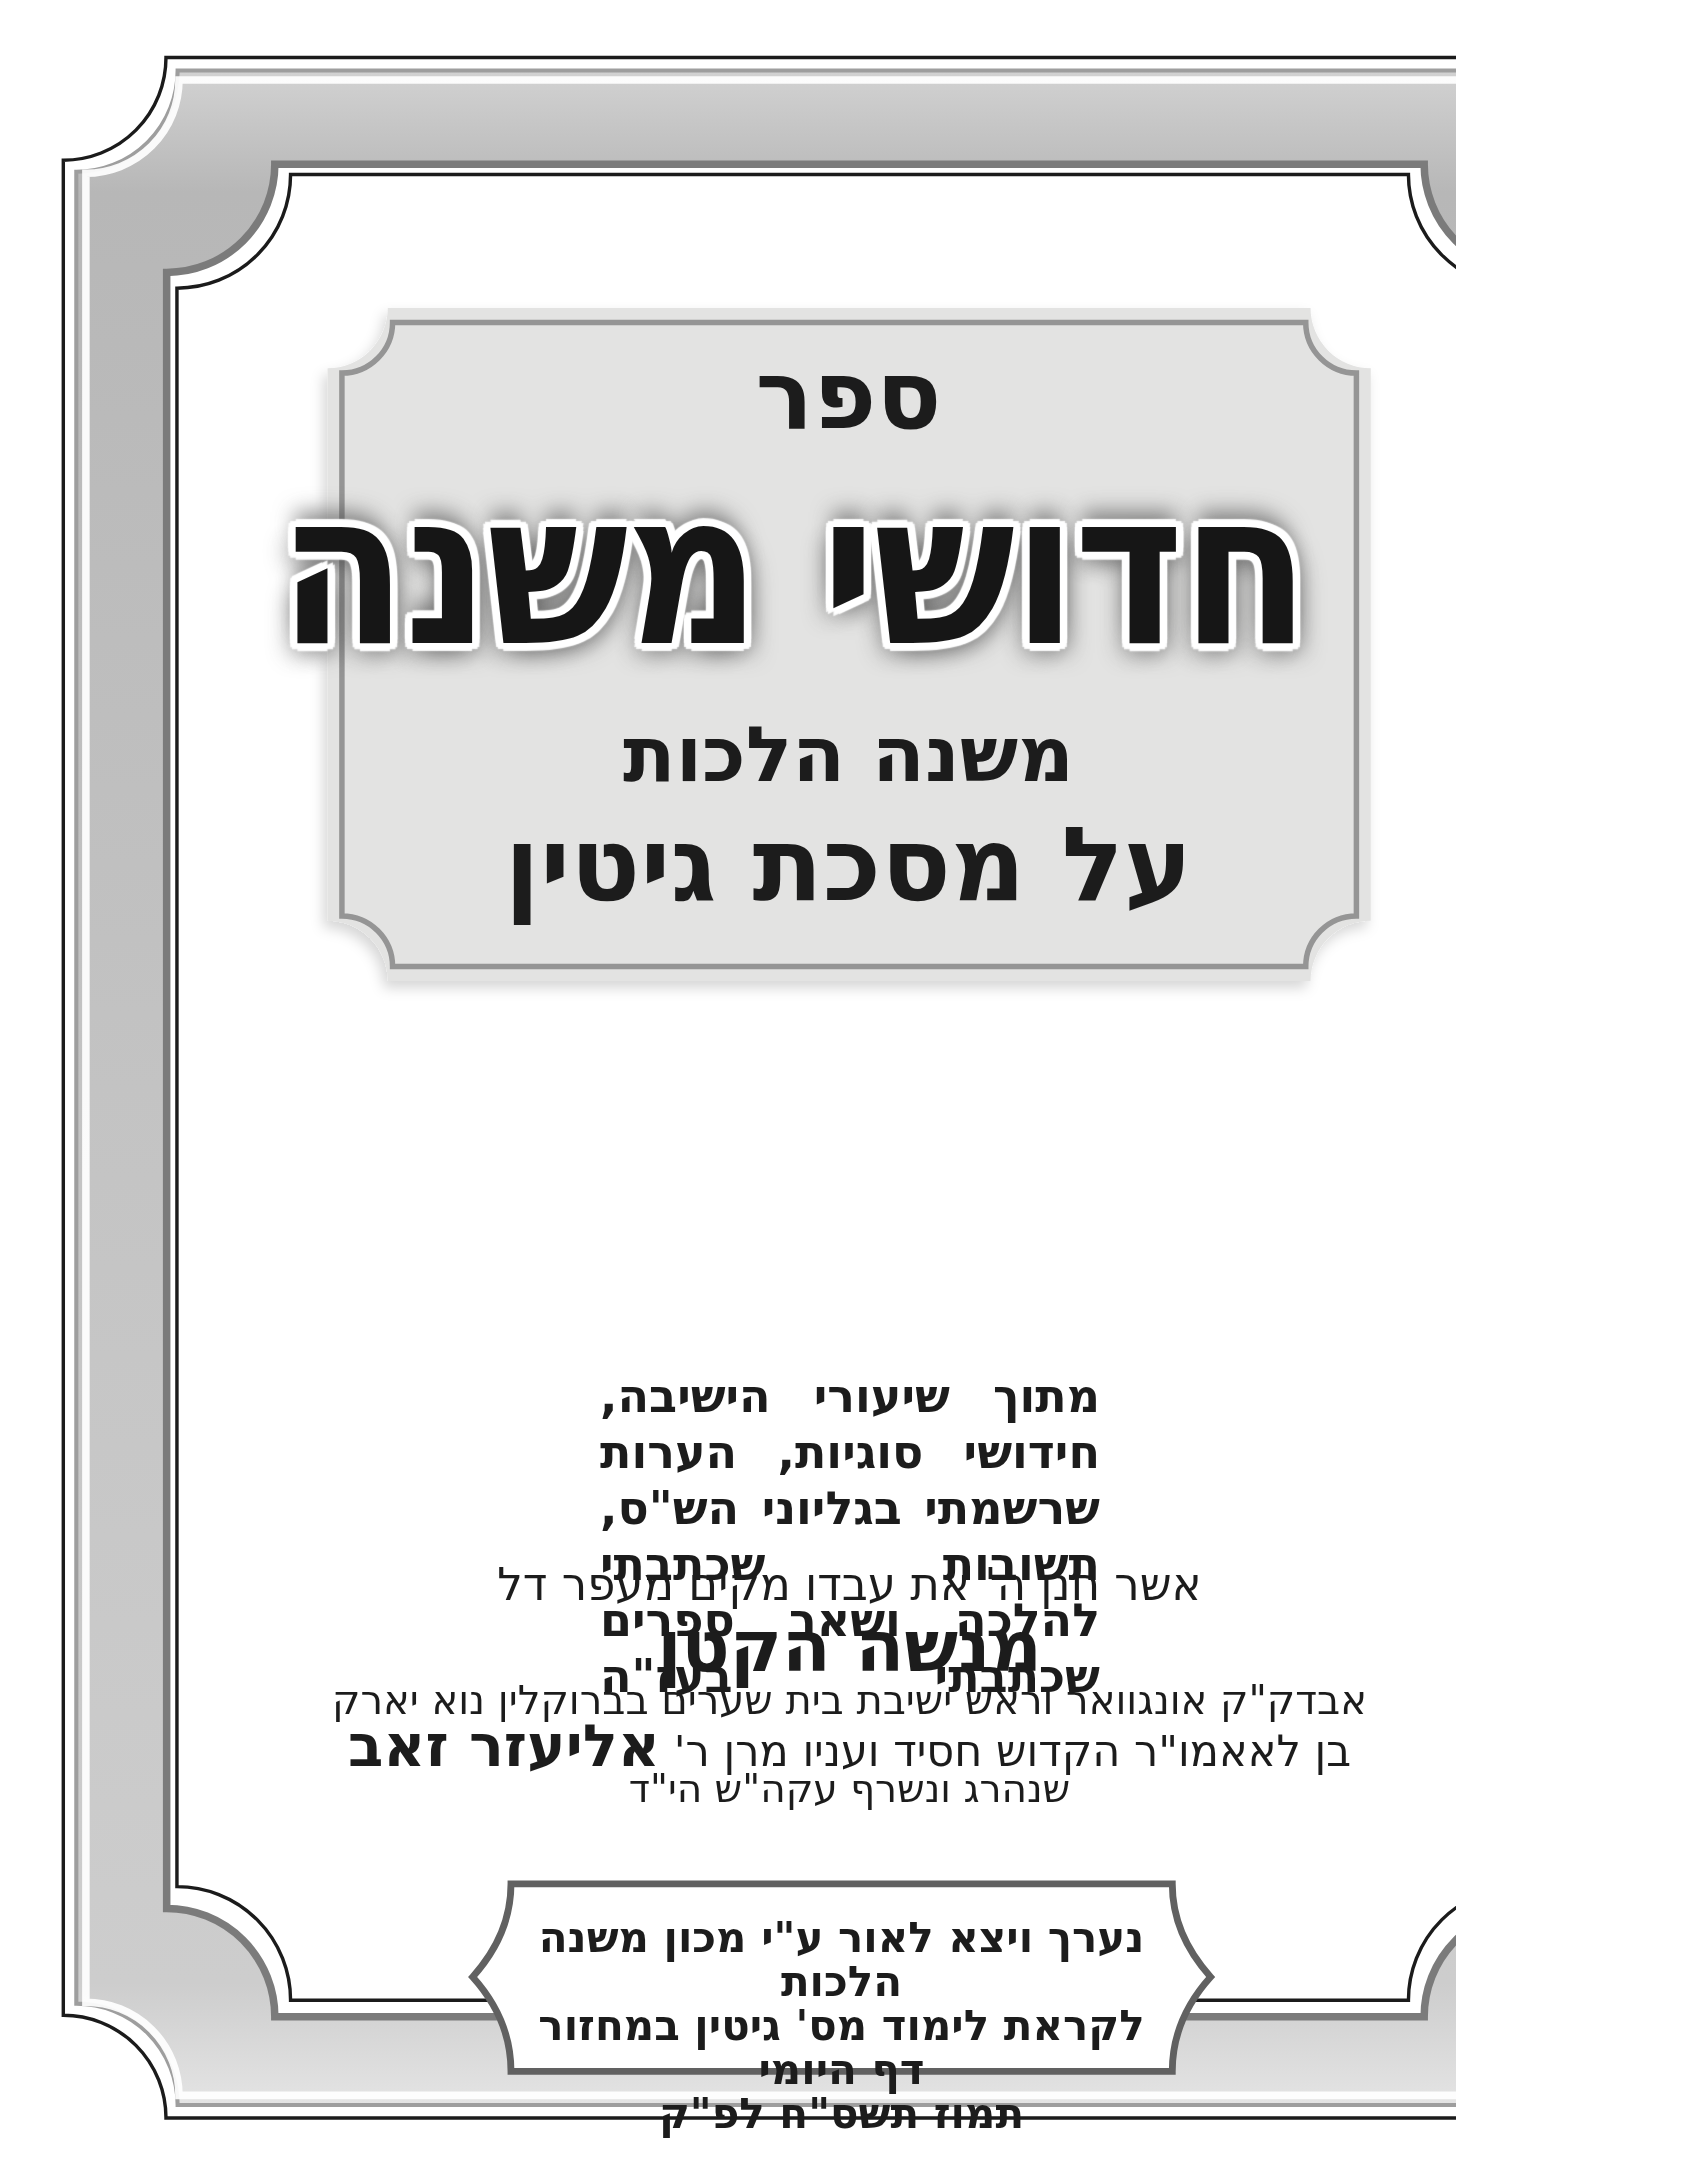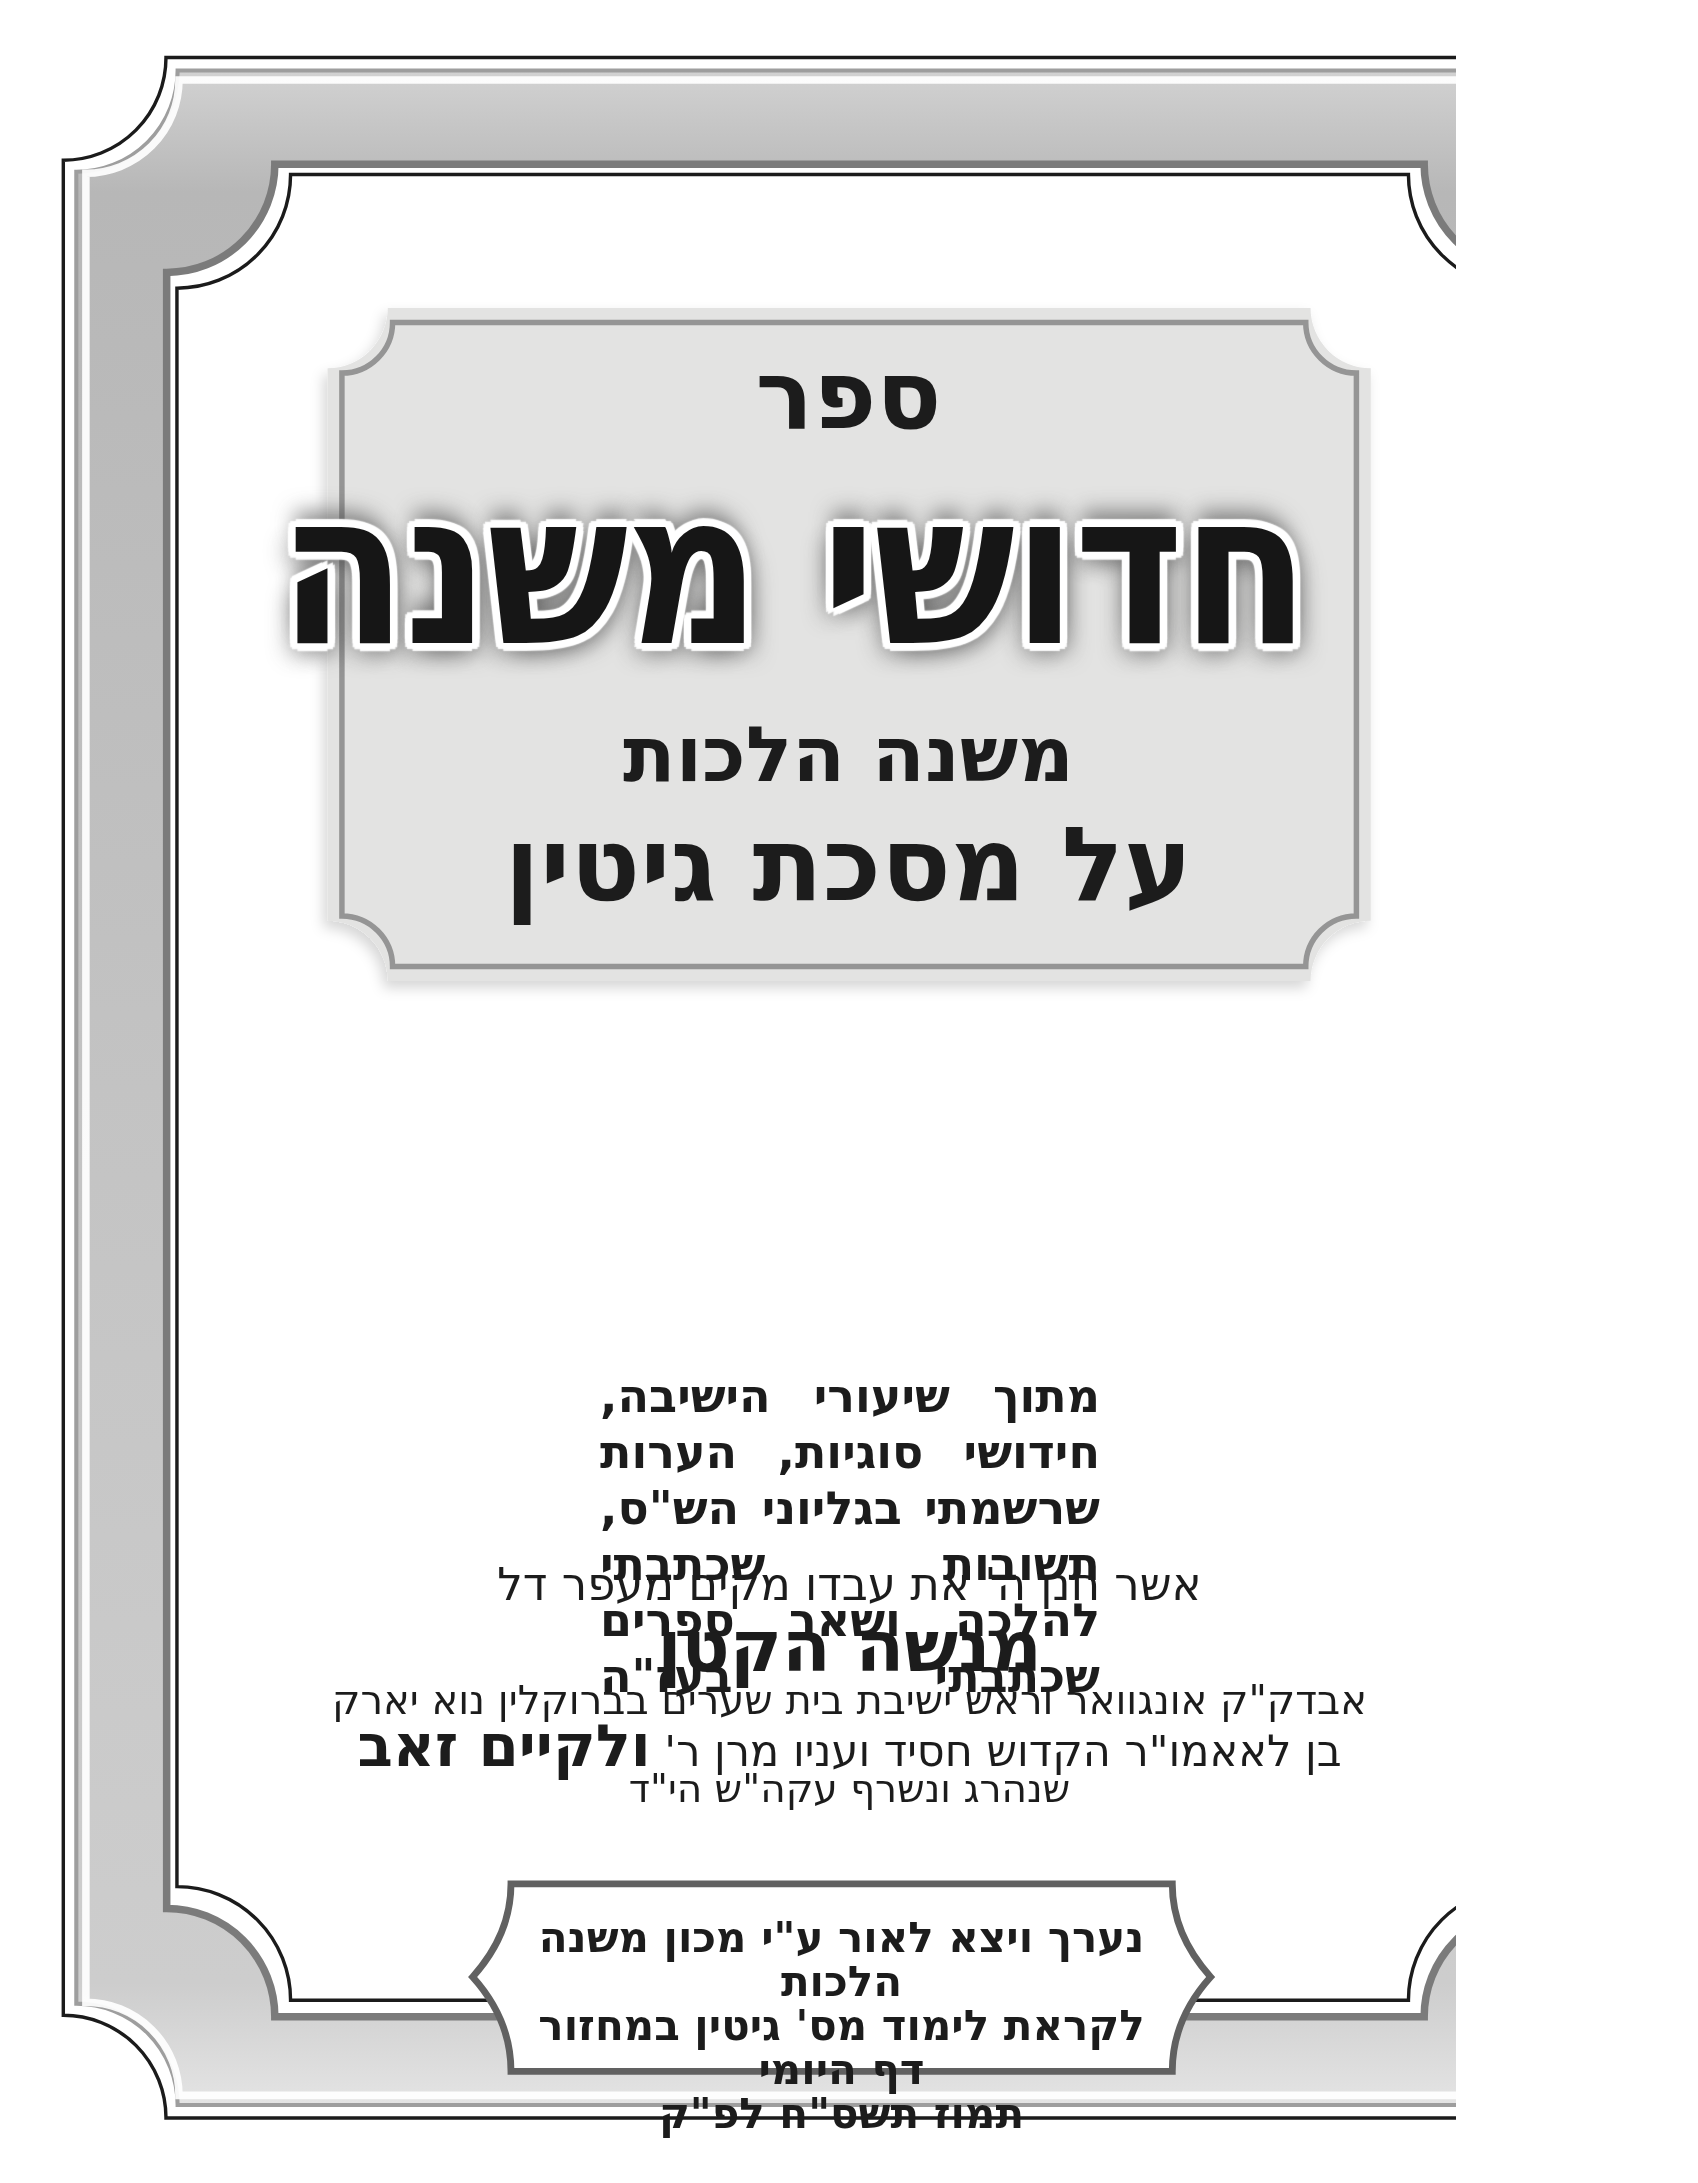--- a/index.html
+++ b/index.html
@@ -103,21 +103,21 @@
     <div class="line">מתוך שיעורי הישיבה, חידושי סוגיות, הערות</div>
     <div class="line">שרשמתי בגליוני הש"ס, תשובות שכתבתי</div>
     <div class="line">להלכה ושאר ספרים שכתבתי בעז"ה</div>
   </div>
 
   <div class="txt author-line a1">אשר חנן ה' את עבדו מקים מעפר דל</div>
   <div class="txt author-line a-name">מנשה הקטן</div>
   <div class="txt author-line a3">אבדק"ק אונגוואר וראש ישיבת בית שערים בברוקלין נוא יארק</div>
   <div class="txt author-line a4">
     <span>בן לאאמו"ר הקדוש חסיד ועניו מרן ר'</span>
-    <span class="father">ולקיים זאב</span>
+    <span class="father">אליעזר זאב</span>
   </div>
   <div class="txt author-line a5">שנהרג ונשרף עקה"ש הי"ד</div>
 
   <div class="txt pub">
     <div class="line">נערך ויצא לאור ע"י מכון משנה הלכות</div>
     <div class="line">לקראת לימוד מס' גיטין במחזור דף היומי</div>
     <div class="line">תמוז תשס"ח לפ"ק</div>
   </div>
 
 </div>

